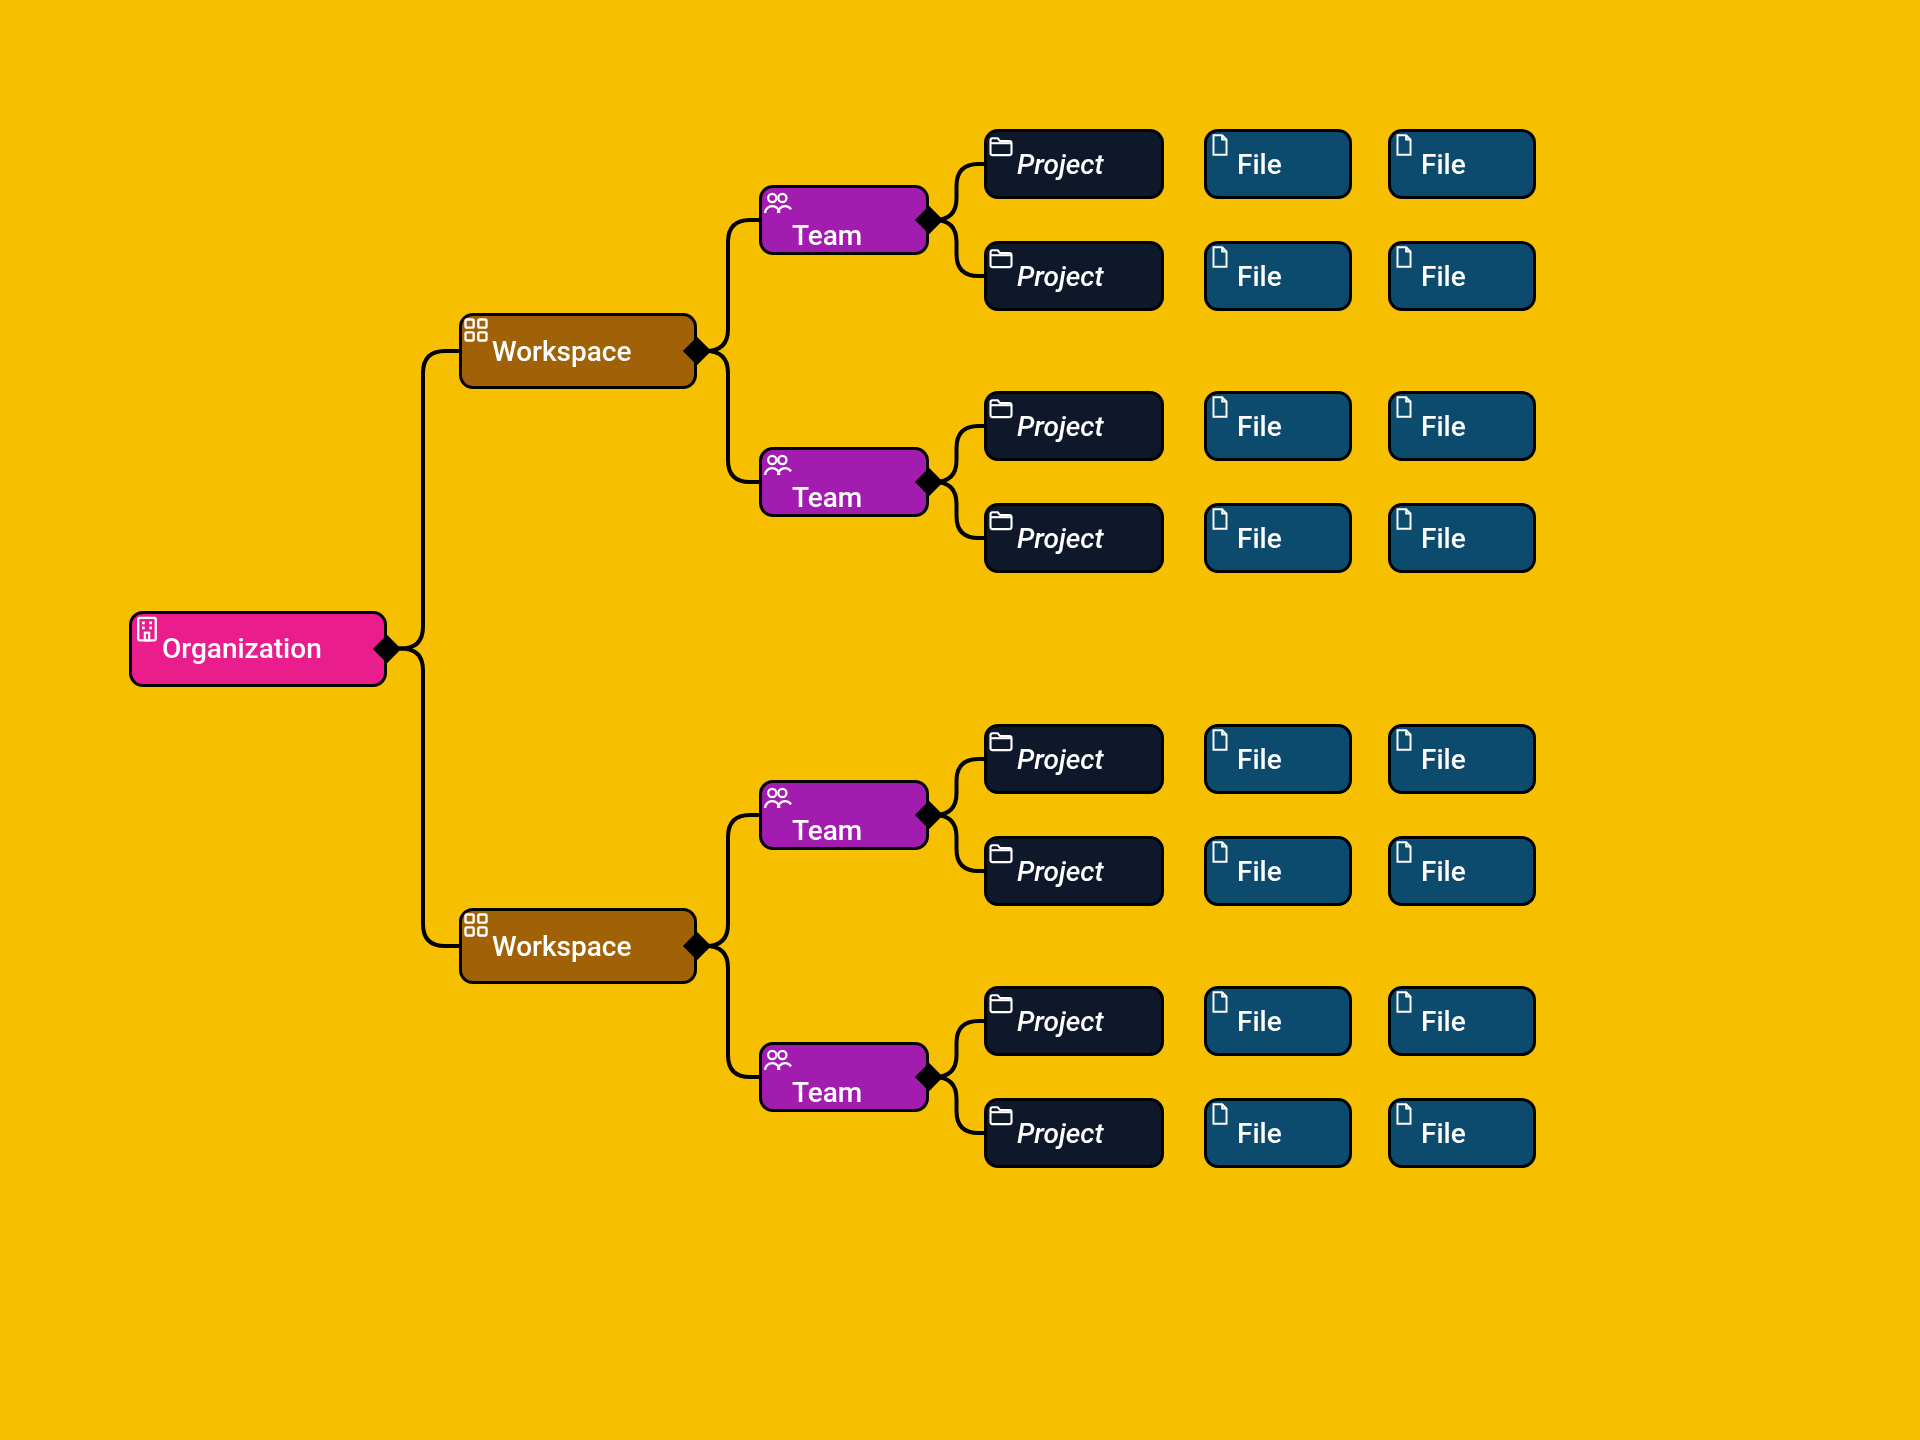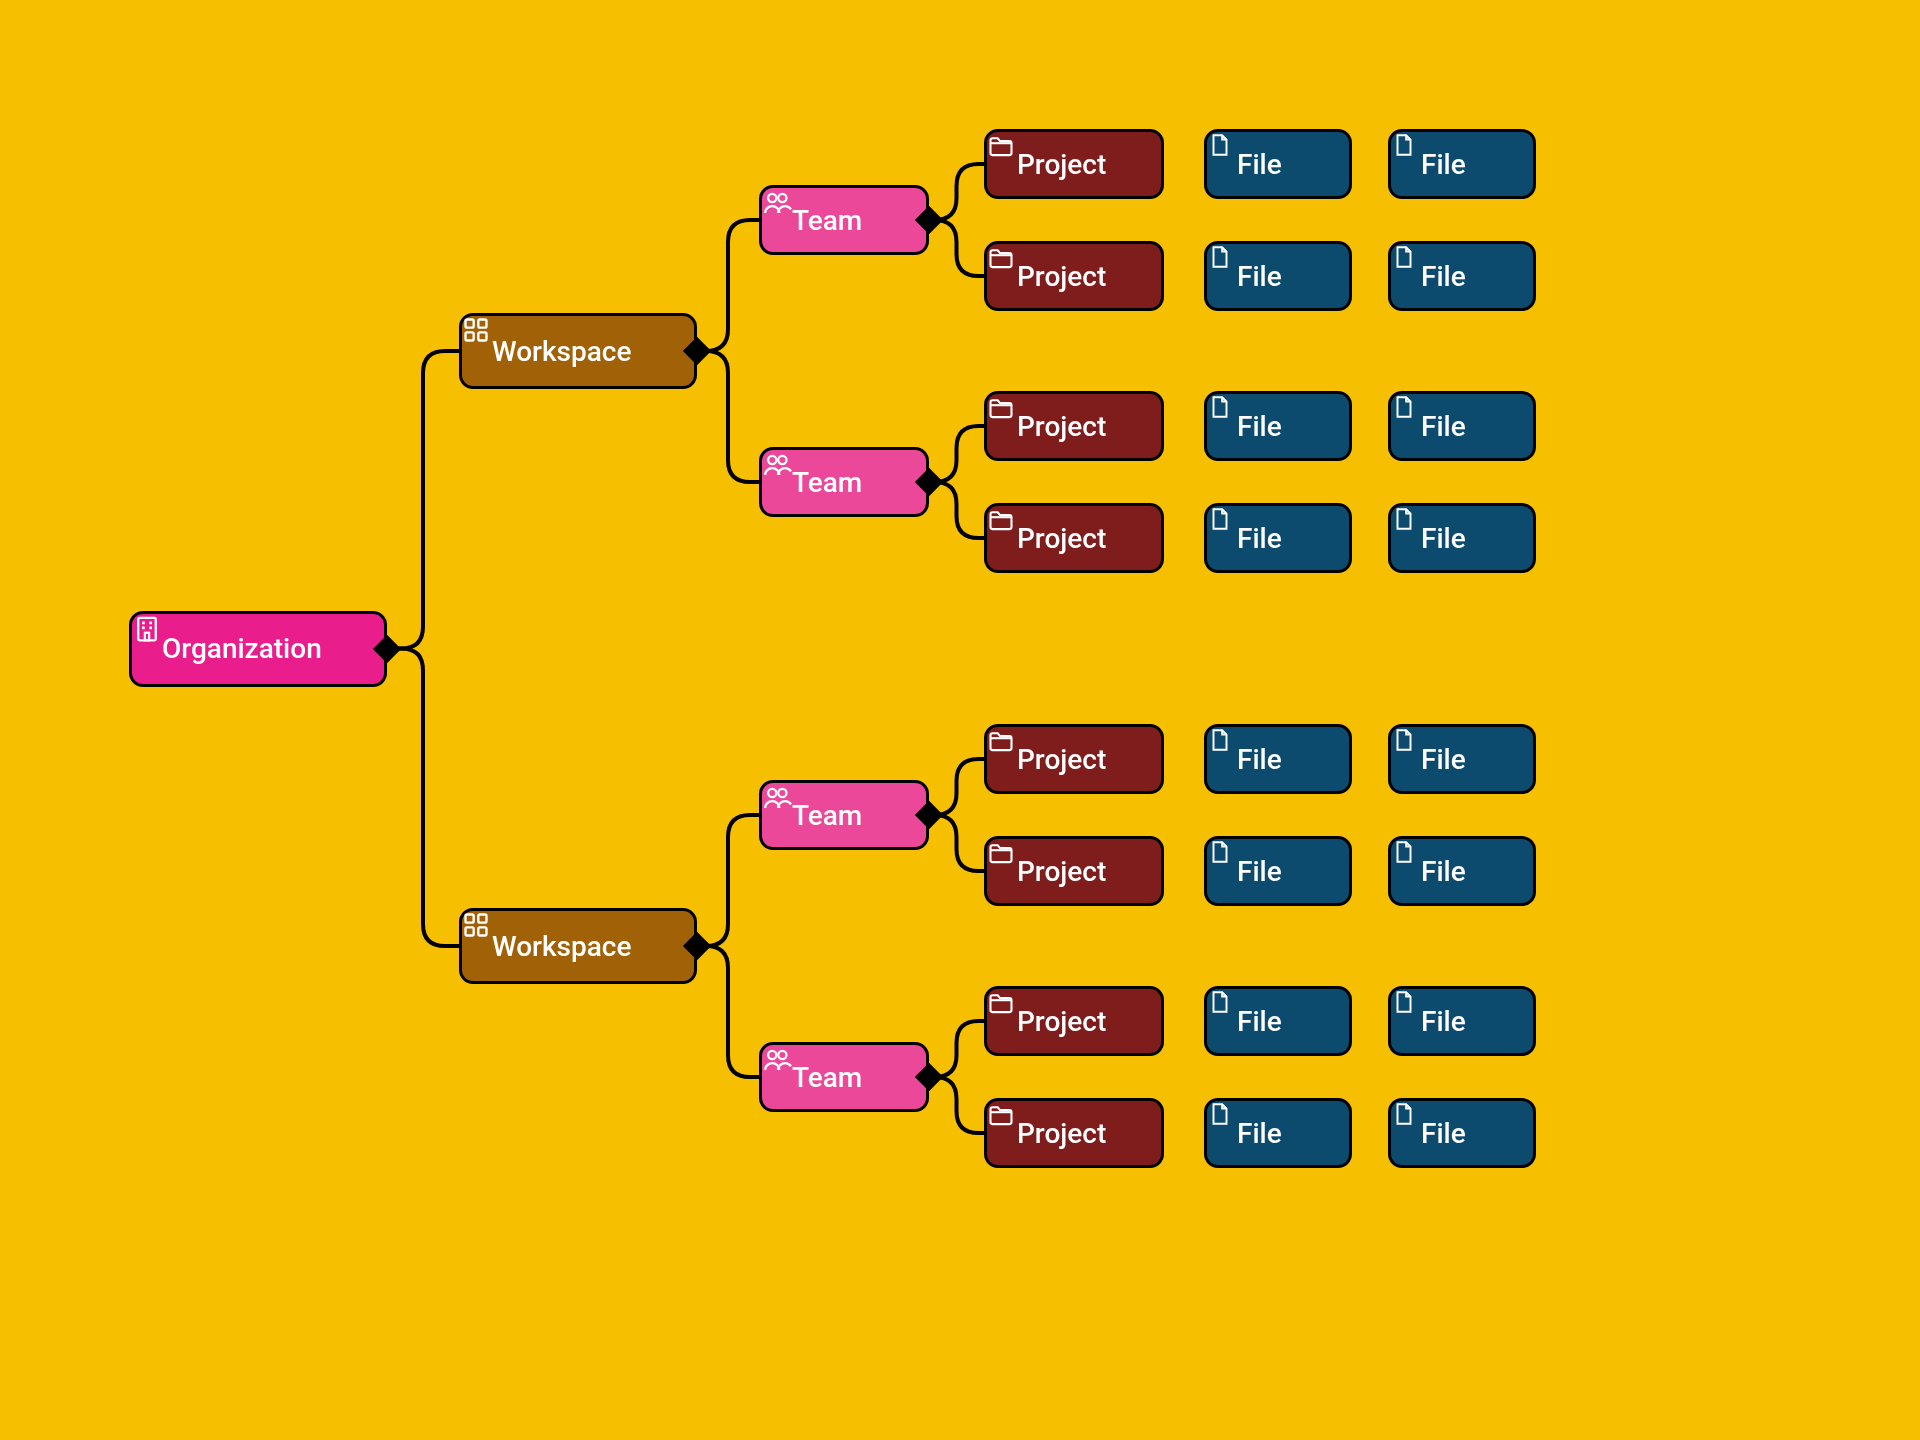--- a/index.html
+++ b/index.html
@@ -22,22 +22,22 @@
     padding:0 22px 0 18px;
   }
   .node .ic{flex:0 0 auto;display:flex;align-items:center;}
   .node .lbl{white-space:nowrap;}
   .diamond{
     position:absolute;width:20px;height:20px;background:#000;
     transform:translate(-50%,-50%) rotate(45deg);
   }
   .c-org{background:#e91e8c;text-align:right;}
   .c-ws {background:#a16207;}
-  .c-tm {background:#ec4899;}
-  .c-pj {background:#7f1d1d;}
+  .c-tm {background:#a21caf;align-items:flex-end;}
+  .c-pj {background:#0f172a;font-style:italic;}
   .c-fl {background:#0c4a6e;}
 </style>
 </head>
 <body>
 
 <svg id="connectors" width="1920" height="1440">
     <path d="M 387 648.5 L 401 648.5 Q 423 648.5 423 626.5 L 423 373 Q 423 351 445 351 L 459 351" fill="none" stroke="#000" stroke-width="4"></path>
     <path d="M 387 648.5 L 401 648.5 Q 423 648.5 423 670.5 L 423 924 Q 423 946 445 946 L 459 946" fill="none" stroke="#000" stroke-width="4"></path>
     <path d="M 697 351 L 706 351 Q 728 351 728 329 L 728 242 Q 728 220 750 220 L 759 220" fill="none" stroke="#000" stroke-width="4"></path>
     <path d="M 697 351 L 706 351 Q 728 351 728 373 L 728 460 Q 728 482 750 482 L 759 482" fill="none" stroke="#000" stroke-width="4"></path>

